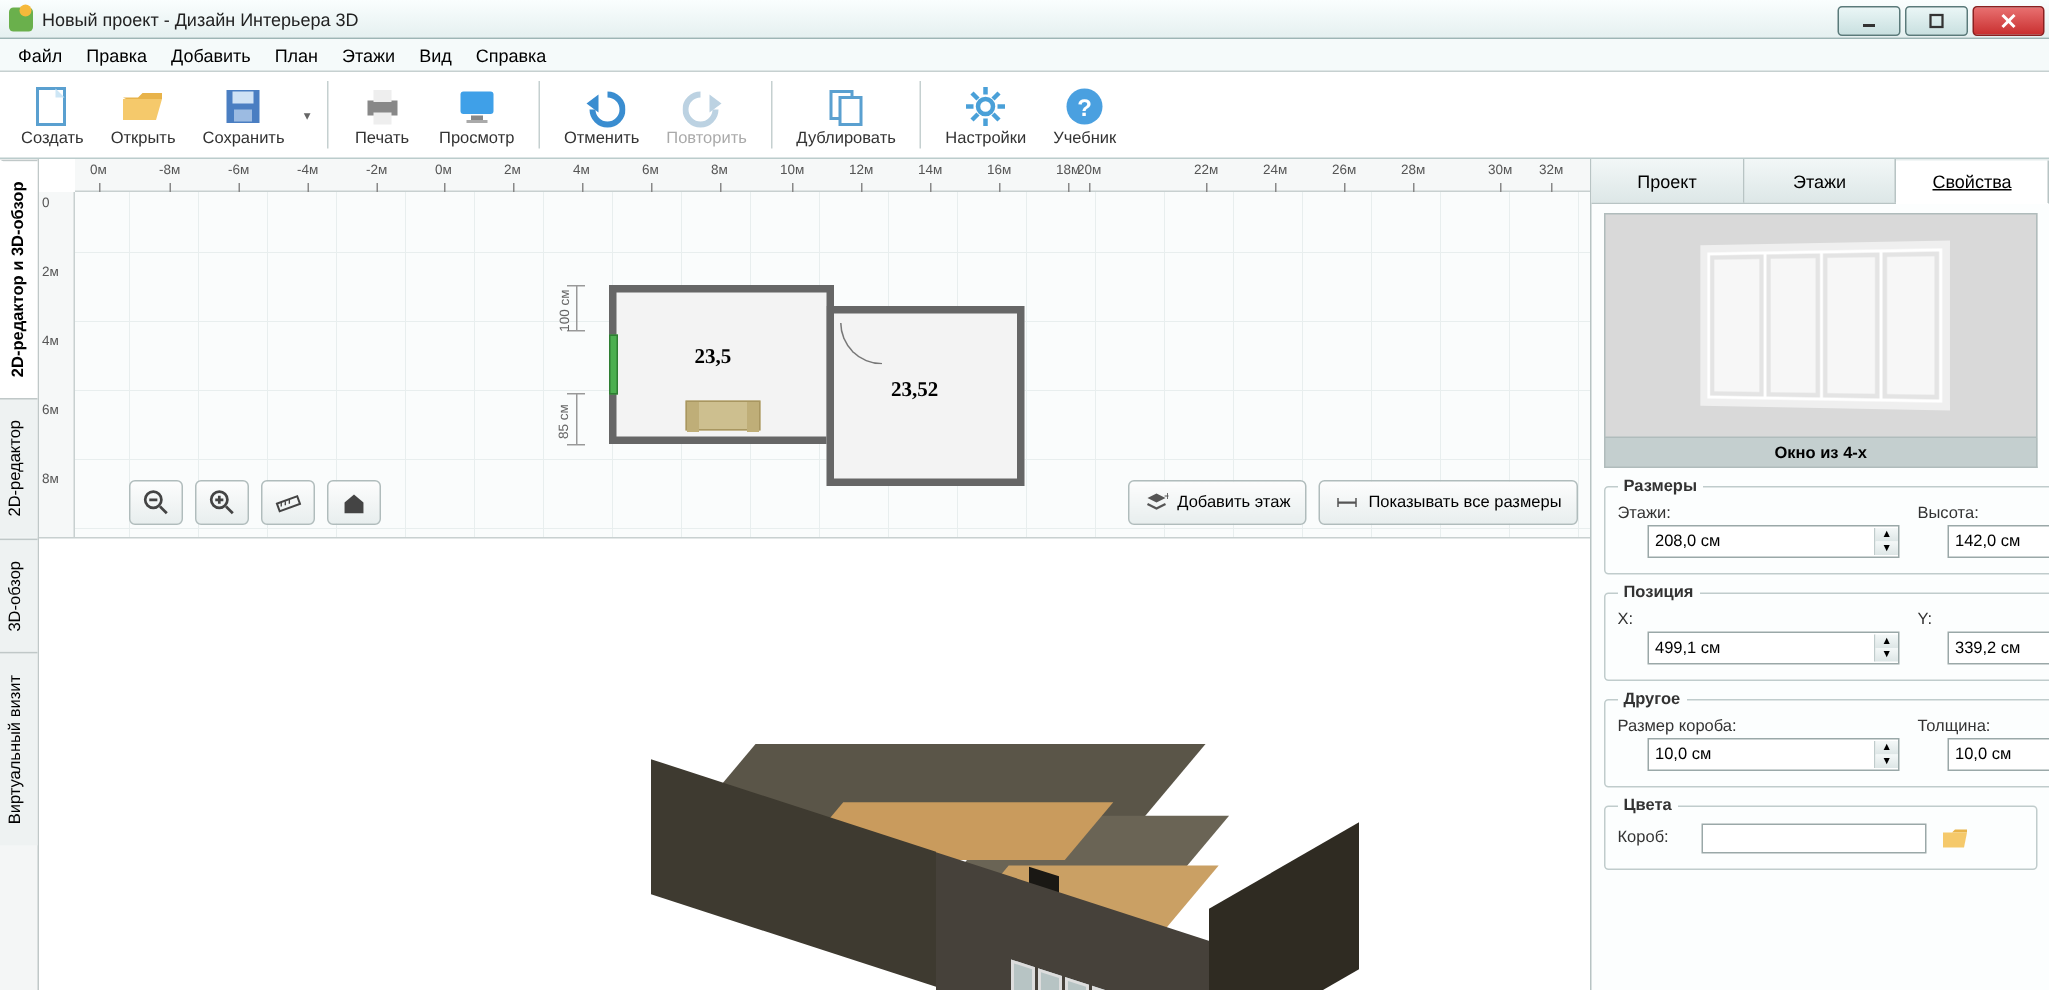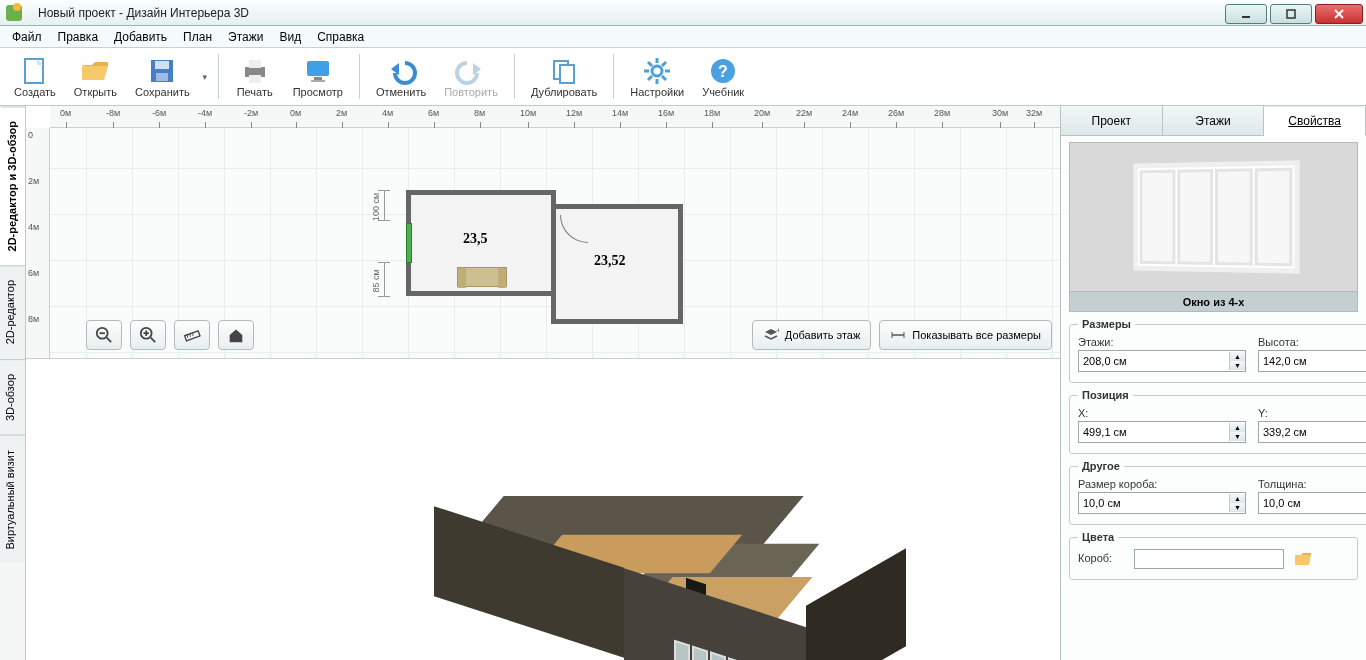--- a/index.html
+++ b/index.html
@@ -1,20 +1,20 @@
 <!DOCTYPE html>
 <html><head>
 <meta charset="utf-8">
 <style>
 * { margin: 0; padding: 0; box-sizing: border-box; font-family: "Segoe UI", Tahoma, sans-serif; }
 html, body { width: 1366px; height: 660px; overflow: hidden; background: #fff; }
 
 
 .titlebar { height: 26px; background: linear-gradient(#fafefe,#e5f0f0); display:flex; align-items:center; justify-content:space-between; border-bottom:1px solid #9db5b5; font-size:12px; }
-.titlebar .left { display:flex; align-items:center; padding-left:6px; gap:16px; }
+.titlebar .left { display:flex; align-items:center; padding-left:6px; gap:6px; }
 .titlebar .app-icon { width:16px; height:16px; background:#6ab04c; border-radius:3px; position:relative; }
 .titlebar .app-icon::after{content:""; position:absolute; width:8px;height:8px; background:#f6b93b; border-radius:50%; top:-2px; left:7px;}
 .titlebar .title { color:#222; }
 .titlebar .winbtns { display:flex; }
 .winbtn { width:42px; height:20px; margin-top:2px; border:1px solid #5a7a7a; background:linear-gradient(#eaf6f6,#c9e0e0); display:flex; justify-content:center; align-items:center; font-size:11px; color:#333; border-radius:3px; margin-right:3px;}
 .winbtn.close { background:linear-gradient(#e87070,#c93030); color:#fff; border-color:#8a2020; width:48px;}
 .winbtn svg { width:12px; height:12px;}
 
 
 .menubar { height:22px; background:#f5fafa; border-bottom:1px solid #c6d0d0; display:flex; align-items:center; padding:0 4px; font-size:12px; }
@@ -103,21 +103,21 @@
 .preview { height:150px; background:#d9d9d9; border:1px solid #b0bcbc; position:relative; display:flex; align-items:center; justify-content:center;}
 .window-draw { width:170px; height:110px; background:#fff; border:5px solid #efefef; display:flex; gap:2px; padding:2px; transform:perspective(600px) rotateY(-12deg);}
 .window-draw span{flex:1; border:3px solid #e4e4e4; background:#f7f7f7;}
 .preview-cap { height:20px; background:#c4cfcf; font-size:11px; font-weight:600; text-align:center; line-height:20px; border:1px solid #b0bcbc; border-top:none; margin-bottom:6px;}
 
 fieldset{ border:1px solid #c0cccc; border-radius:3px; margin:6px 0; padding:6px 8px 10px; font-size:11px;}
 legend{ font-weight:700; font-size:11px; padding:0 4px; color:#333;}
 .row{ display:flex; gap:12px; }
 .field{ flex:1; }
 .flabel{ font-size:11px; color:#333; margin-bottom:2px; display:block;}
-.spin { display:flex; align-items:center; border:1px solid #9aa8a8; background:#fff; height:22px;}
+.spin { display:flex; align-items:center; border:1px solid #9aa8a8; background:#fff; height:22px;margin-left:20px;}
 .spin input{ flex:1; border:none; outline:none; font-size:11px; padding:0 4px;}
 .spin .ar{ width:16px; display:flex; flex-direction:column; border-left:1px solid #c0cccc;}
 .spin .ar b{ flex:1; font-size:7px; text-align:center; line-height:9px; background:linear-gradient(#f4f8f8,#dde6e6); cursor:default; font-weight:normal;}
 .colorrow{ display:flex; align-items:center; gap:8px; }
 .swatch{ width:150px; height:20px; border:1px solid #9aa8a8; background:#fff;}
 .fold{ width:22px;height:20px; display:flex;align-items:center;justify-content:center;}
 .fold svg{width:18px;height:14px;}
 
 </style>
 </head>
@@ -288,21 +288,21 @@
         <div class="tick" style="left: 240px;">0м</div>
         <div class="tick" style="left: 286px;">2м</div>
         <div class="tick" style="left: 332px;">4м</div>
         <div class="tick" style="left: 378px;">6м</div>
         <div class="tick" style="left: 424px;">8м</div>
         <div class="tick" style="left: 470px;">10м</div>
         <div class="tick" style="left: 516px;">12м</div>
         <div class="tick" style="left: 562px;">14м</div>
         <div class="tick" style="left: 608px;">16м</div>
         <div class="tick" style="left: 654px;">18м</div>
-        <div class="tick" style="left: 668px; margin-left: 36px;">20м</div>
+        <div class="tick" style="left: 668px;">20м</div>
         <div class="tick" style="left: 746px;">22м</div>
         <div class="tick" style="left: 792px;">24м</div>
         <div class="tick" style="left: 838px;">26м</div>
         <div class="tick" style="left: 884px;">28м</div>
         <div class="tick" style="left: 942px;">30м</div>
         <div class="tick" style="left: 976px;">32м</div>
       </div>
 
     <div class="canvas-row">
       <div class="ruler-v" id="rulerV">

